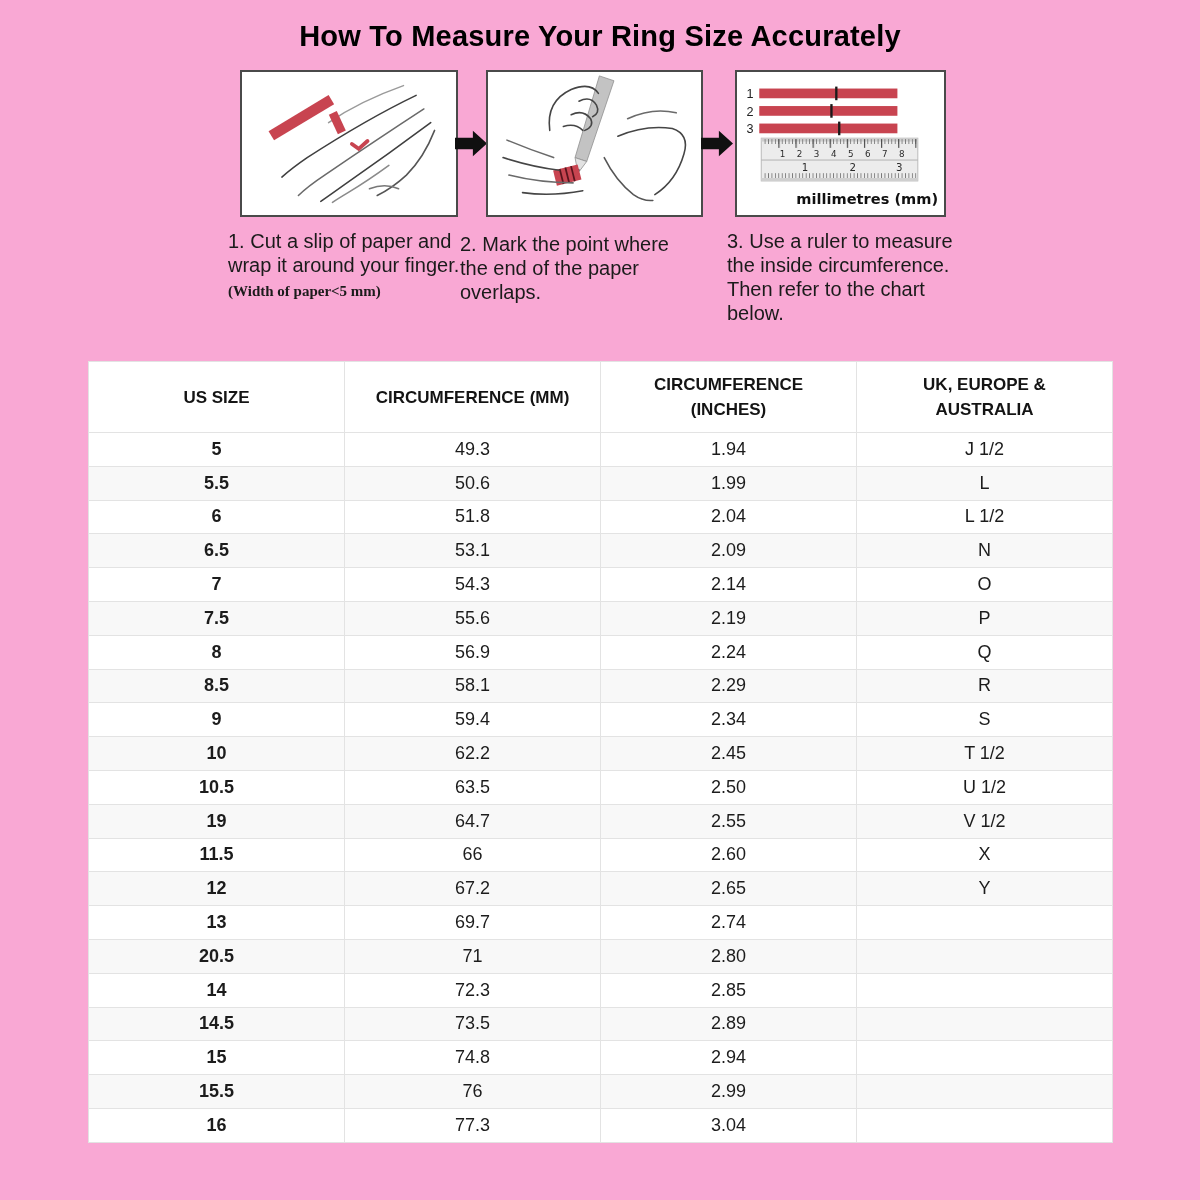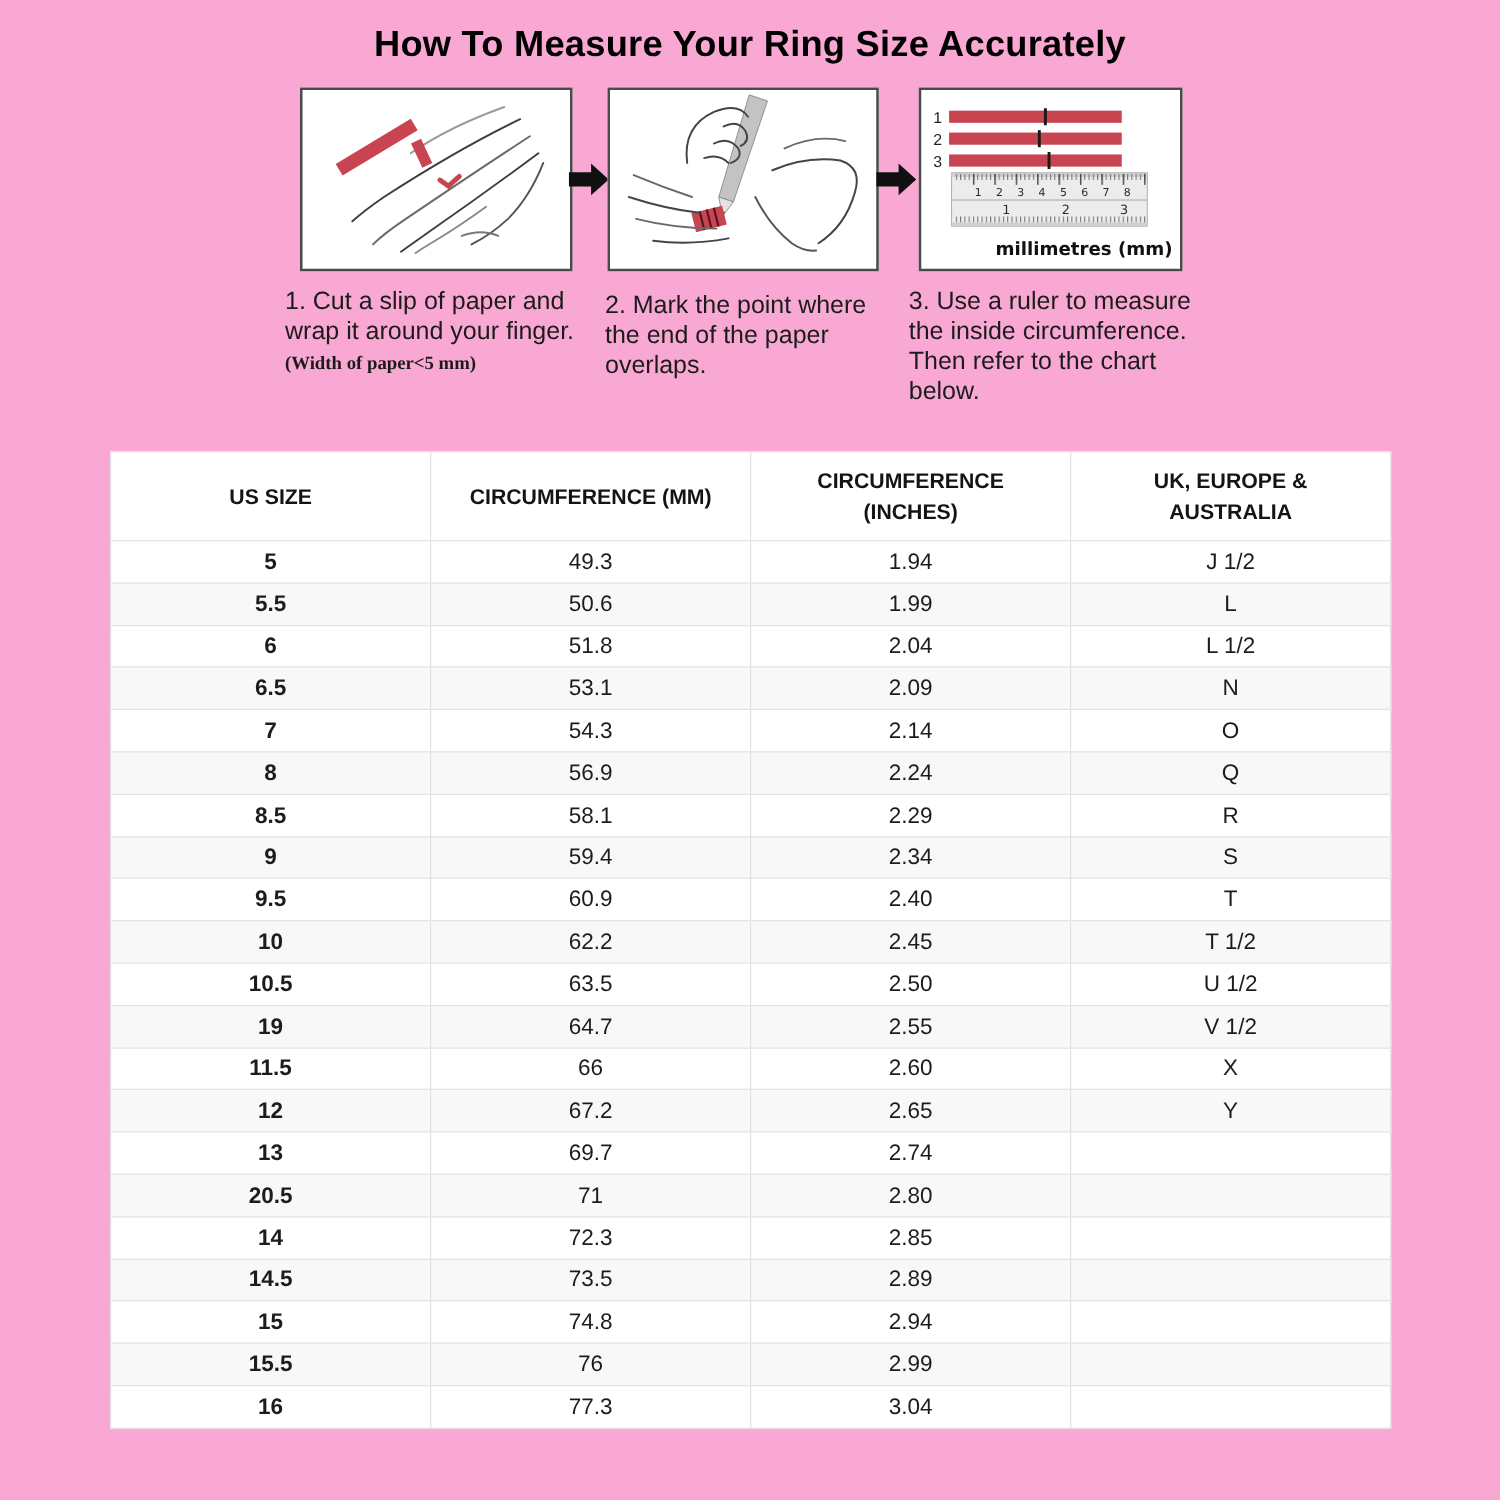--- a/index.html
+++ b/index.html
@@ -10,21 +10,21 @@
   .figbox{position:absolute;top:70px;height:147px;border:2px solid #4a4a4a;background:#fff;box-sizing:border-box;}
   #figbox-1{left:240px;width:218px;}
   #figbox-2{left:486px;width:217px;}
   #figbox-3{left:735px;width:211px;}
   .arrow{position:absolute;top:130px;width:32px;height:27px;}
   #arrow-1{left:455px;}
   #arrow-2{left:701px;}
   .figbox svg{display:block;width:100%;height:100%;}
   .step{position:absolute;font-size:20px;line-height:24px;color:#1b1b1b;}
   #step-1{left:228px;top:229px;width:248px;}
-  #step-2{left:484px;top:232px;width:222px;}
+  #step-2{left:460px;top:232px;width:222px;}
   #step-3{left:727px;top:229px;width:238px;}
   .step-note{font-family:"Liberation Serif",serif;font-weight:700;font-size:15px;margin-top:2px;}
   table.sizes{position:absolute;left:88px;top:361px;width:1025px;border-collapse:collapse;
               table-layout:fixed;background:#fff;}
   .sizes th,.sizes td{border:1px solid #e3e3e3;text-align:center;vertical-align:middle;padding:0;}
   .sizes th{height:70px;font-size:17px;font-weight:700;line-height:25px;color:#141414;}
   .sizes td{height:32.8px;font-size:18px;color:#1c1c1c;}
   .sizes td.c-us{font-weight:700;}
   .sizes tbody tr:nth-child(even){background:#f8f8f8;}
 </style>
@@ -195,44 +195,44 @@
           <td>2.09</td>
           <td>N</td>
         </tr>
         <tr>
           <td class="c-us">7</td>
           <td>54.3</td>
           <td>2.14</td>
           <td>O</td>
         </tr>
         <tr>
+          <td class="c-us">7.5</td>
+          <td>55.6</td>
+          <td>2.19</td>
+          <td>P</td>
+        </tr>
+        <tr>
           <td class="c-us">8</td>
           <td>56.9</td>
           <td>2.24</td>
           <td>Q</td>
         </tr>
         <tr>
           <td class="c-us">8.5</td>
           <td>58.1</td>
           <td>2.29</td>
           <td>R</td>
         </tr>
         <tr>
           <td class="c-us">9</td>
           <td>59.4</td>
           <td>2.34</td>
           <td>S</td>
         </tr>
         <tr>
-          <td class="c-us">9.5</td>
-          <td>60.9</td>
-          <td>2.40</td>
-          <td>T</td>
-        </tr>
-        <tr>
           <td class="c-us">10</td>
           <td>62.2</td>
           <td>2.45</td>
           <td>T 1/2</td>
         </tr>
         <tr>
           <td class="c-us">10.5</td>
           <td>63.5</td>
           <td>2.50</td>
           <td>U 1/2</td>

